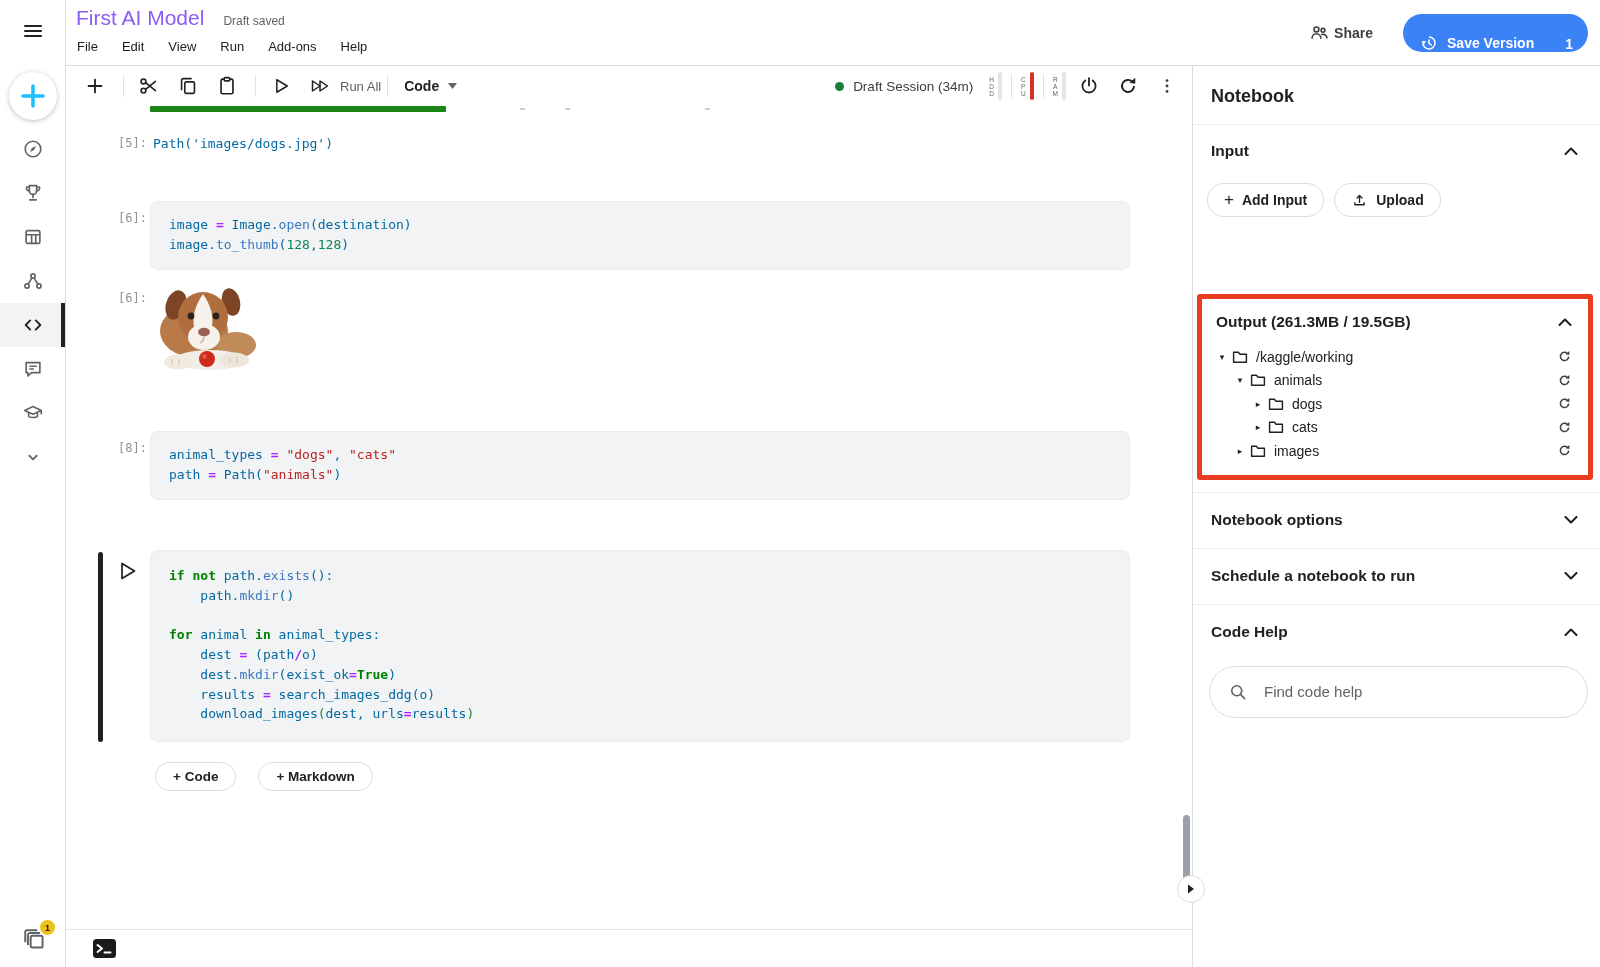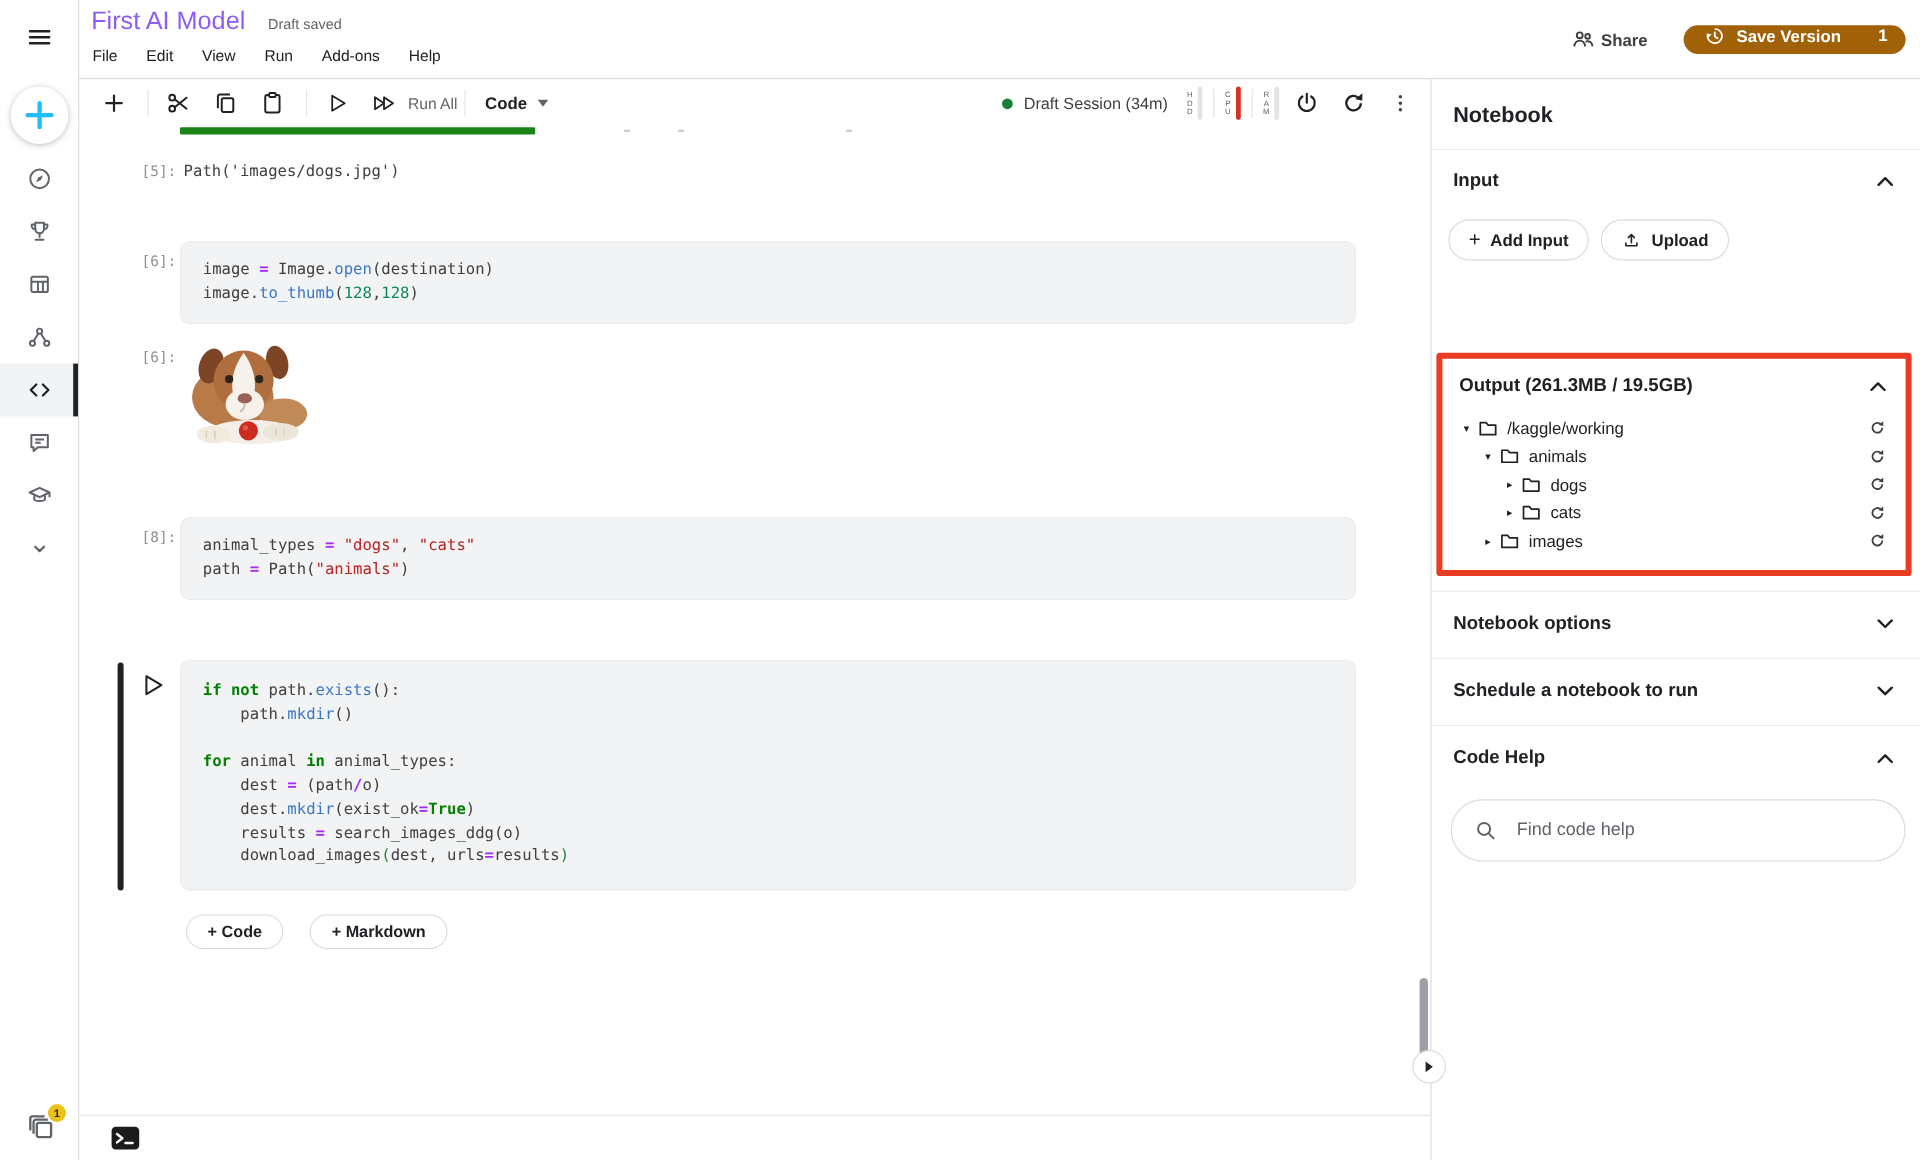--- a/index.html
+++ b/index.html
@@ -17,21 +17,21 @@
   .badge{position:absolute;top:-7px;right:-7px;width:15px;height:15px;border-radius:50%;background:#eec117;color:#202124;font-size:9px;font-weight:700;display:grid;place-items:center;}
   
   .top-header{position:absolute;left:65px;top:0;right:0;height:65px;background:#fff;border-bottom:1px solid #dadce0;z-index:3;}
   .title-row{position:absolute;left:11px;top:6px;display:flex;align-items:baseline;}
   .nb-title{font-size:21px;font-weight:500;color:#8b5cf6;margin-right:19px;}
   .autosave{font-size:12px;color:#5f6368;}
   .menu-row{position:absolute;left:12px;top:39px;display:flex;gap:24px;font-size:13px;color:#202124;}
   .menu-item{cursor:pointer;}
   .header-actions{position:absolute;right:12px;top:0;height:65px;display:flex;align-items:center;gap:30px;}
   .share-btn{display:flex;align-items:center;gap:4px;font-size:14px;font-weight:600;color:#404040;cursor:pointer;}
-  .save-pill{display:flex;align-items:flex-start;background:#a16207;border-radius:20px;height:24px;overflow:hidden;cursor:pointer;}
+  .save-pill{display:flex;align-items:flex-end;background:#3b82f6;border-radius:20px;height:38px;overflow:hidden;cursor:pointer;}
   .save-main{display:flex;align-items:center;gap:9px;padding:0 15px 0 17px;color:#fff;font-size:14px;font-weight:700;}
   .save-div{width:1px;background:#55585c;}
   .save-count{display:flex;align-items:center;padding:0 15px;color:#fff;font-size:14px;font-weight:700;}
   
   .main-content{position:absolute;left:65px;top:65px;width:1127px;bottom:0;background:#fff;}
   .nb-toolbar{position:absolute;left:0;top:0;right:0;height:42px;display:flex;align-items:center;padding:0 12px 0 17px;}
   .tb-btn{width:26px;height:26px;margin-right:13px;display:grid;place-items:center;cursor:pointer;flex:none;}
   .tdiv{width:1px;height:22px;background:#e1e4e7;margin:0 12px 0 2px;flex:none;}
   .runall-label{font-size:13px;color:#5f6368;margin:0 4px 0 -6px;cursor:pointer;}
   .code-select{display:flex;align-items:center;gap:9px;font-size:14px;font-weight:600;color:#202124;margin-left:4px;cursor:pointer;}
@@ -58,21 +58,21 @@
   .image-output .gutter{padding-top:16px;}
   .cell-body{flex:1;min-width:0;padding-right:62px;}
   .code-box{background:#f2f3f4;border:1px solid #eaebec;border-radius:8px;padding:13px 20px 14px 18px;cursor:text;}
   .code-line{font-family:"DejaVu Sans Mono",monospace;font-size:13px;line-height:20px;height:20px;white-space:pre;}
   .code-selected .code-box{padding:15px 20px 17px 18px;}
   .code-selected .code-line{line-height:19.75px;height:19.75px;}
   .output-text{padding-left:3px;padding-top:1px;}
   .output-text .code-line{height:20px;}
   .sel-bar{position:absolute;left:33px;top:2px;bottom:0;width:5px;border-radius:3px;background:#1f2023;}
   .cell-play{position:absolute;left:55px;top:12px;width:18px;height:18px;cursor:pointer;}
-  .tok-p{color:#404040}.tok-k{color:#008000;font-weight:bold}.tok-fn{color:#3b78c4}
+  .tok-p{color:#0369a1}.tok-k{color:#008000;font-weight:bold}.tok-fn{color:#3b78c4}
   .tok-op{color:#aa22ff;font-weight:bold}.tok-num{color:#098658}.tok-str{color:#ba2121}.tok-brk{color:#22863a}
   .add-row{display:flex;gap:22px;margin:20px 0 0 90px;}
   .add-btn{height:29px;padding:0 17px;border:1px solid #dadce0;border-radius:15px;background:#fff;font-size:13.5px;font-weight:600;color:#202124;display:flex;align-items:center;cursor:pointer;font-family:"Liberation Sans",sans-serif;}
   .bottom-bar{position:absolute;left:0;right:0;bottom:0;height:38px;border-top:1px solid #e7e7e7;display:flex;align-items:center;padding-left:27px;box-sizing:border-box;background:#fff;}
   .scroll-thumb{position:absolute;right:2px;top:750px;width:7px;height:80px;border-radius:4px;background:#9aa0a6;cursor:grab;}
   .expand-btn{position:absolute;right:-13px;bottom:64px;width:26px;height:26px;border-radius:50%;background:#fff;border:1px solid #dadce0;display:grid;place-items:center;z-index:6;cursor:pointer;}
   
   .right-panel{position:absolute;left:1192px;top:65px;right:0;bottom:0;border-left:1px solid #dadce0;background:#fff;overflow:hidden;}
   .panel-title{height:60px;box-sizing:border-box;padding:21px 22px 0 18px;font-size:18px;font-weight:700;color:#202124;border-bottom:1px solid #ececec;}
   .input-header,.output-header{display:flex;align-items:center;justify-content:space-between;cursor:pointer;}

